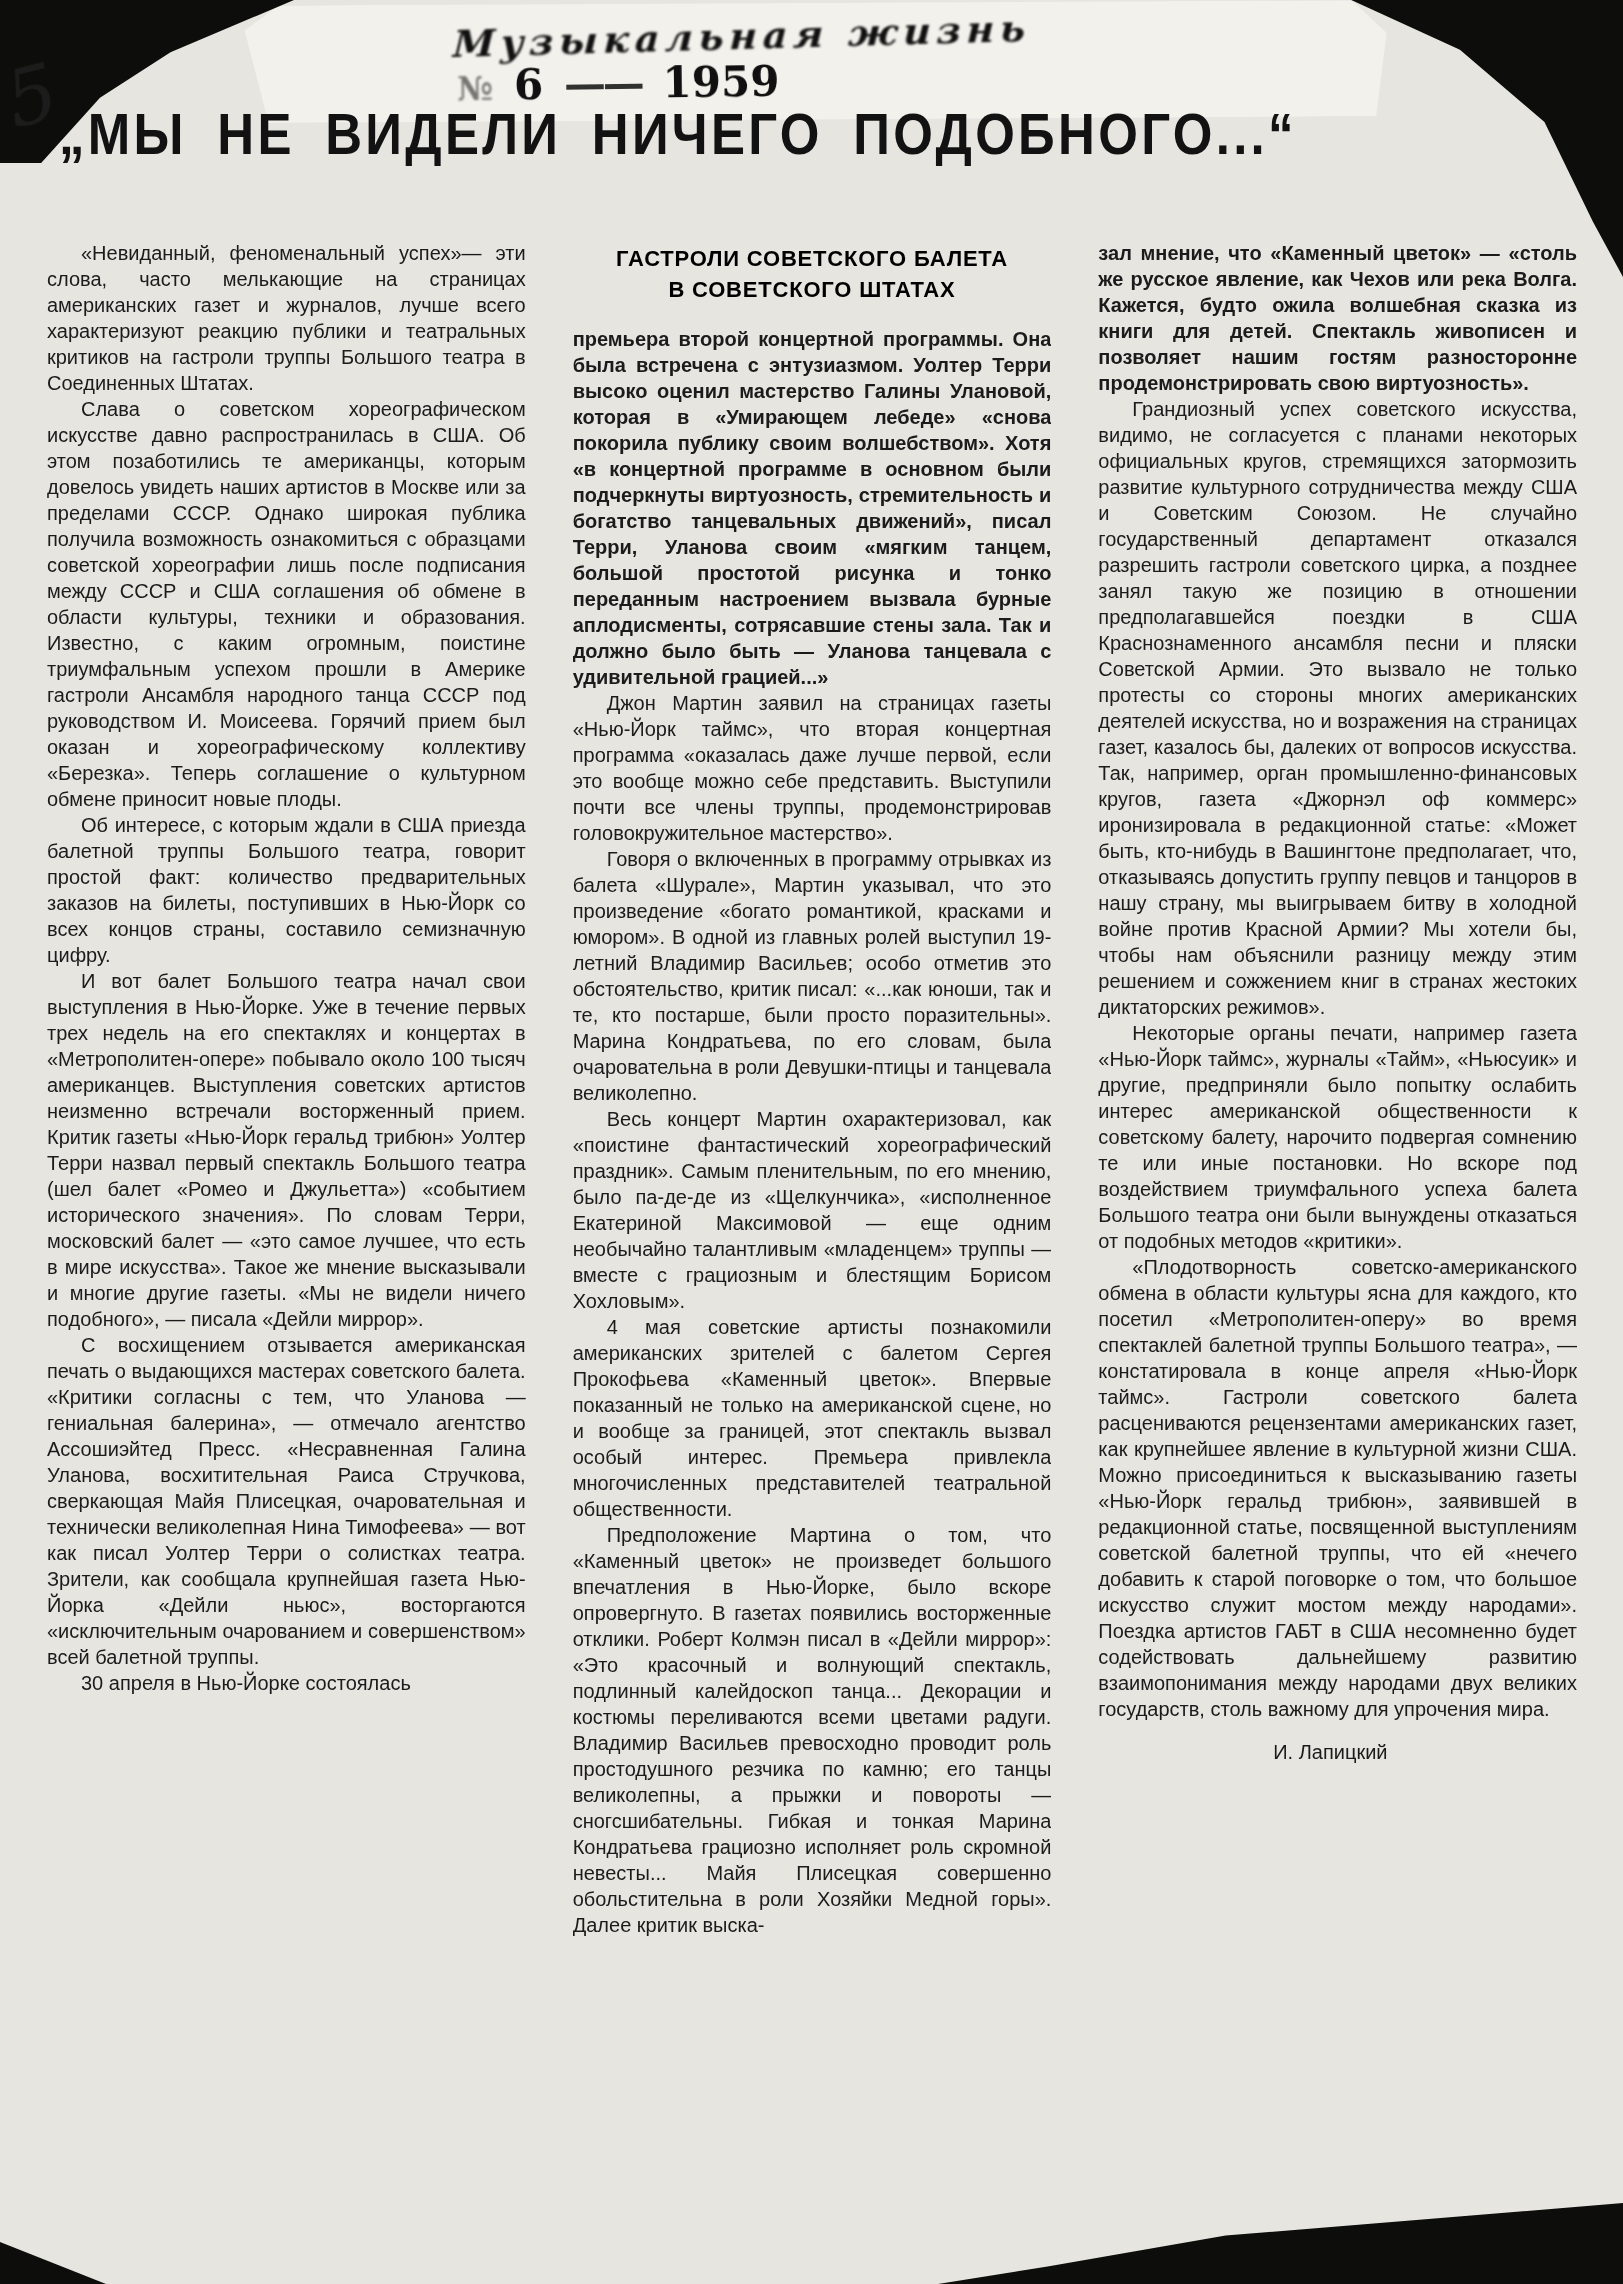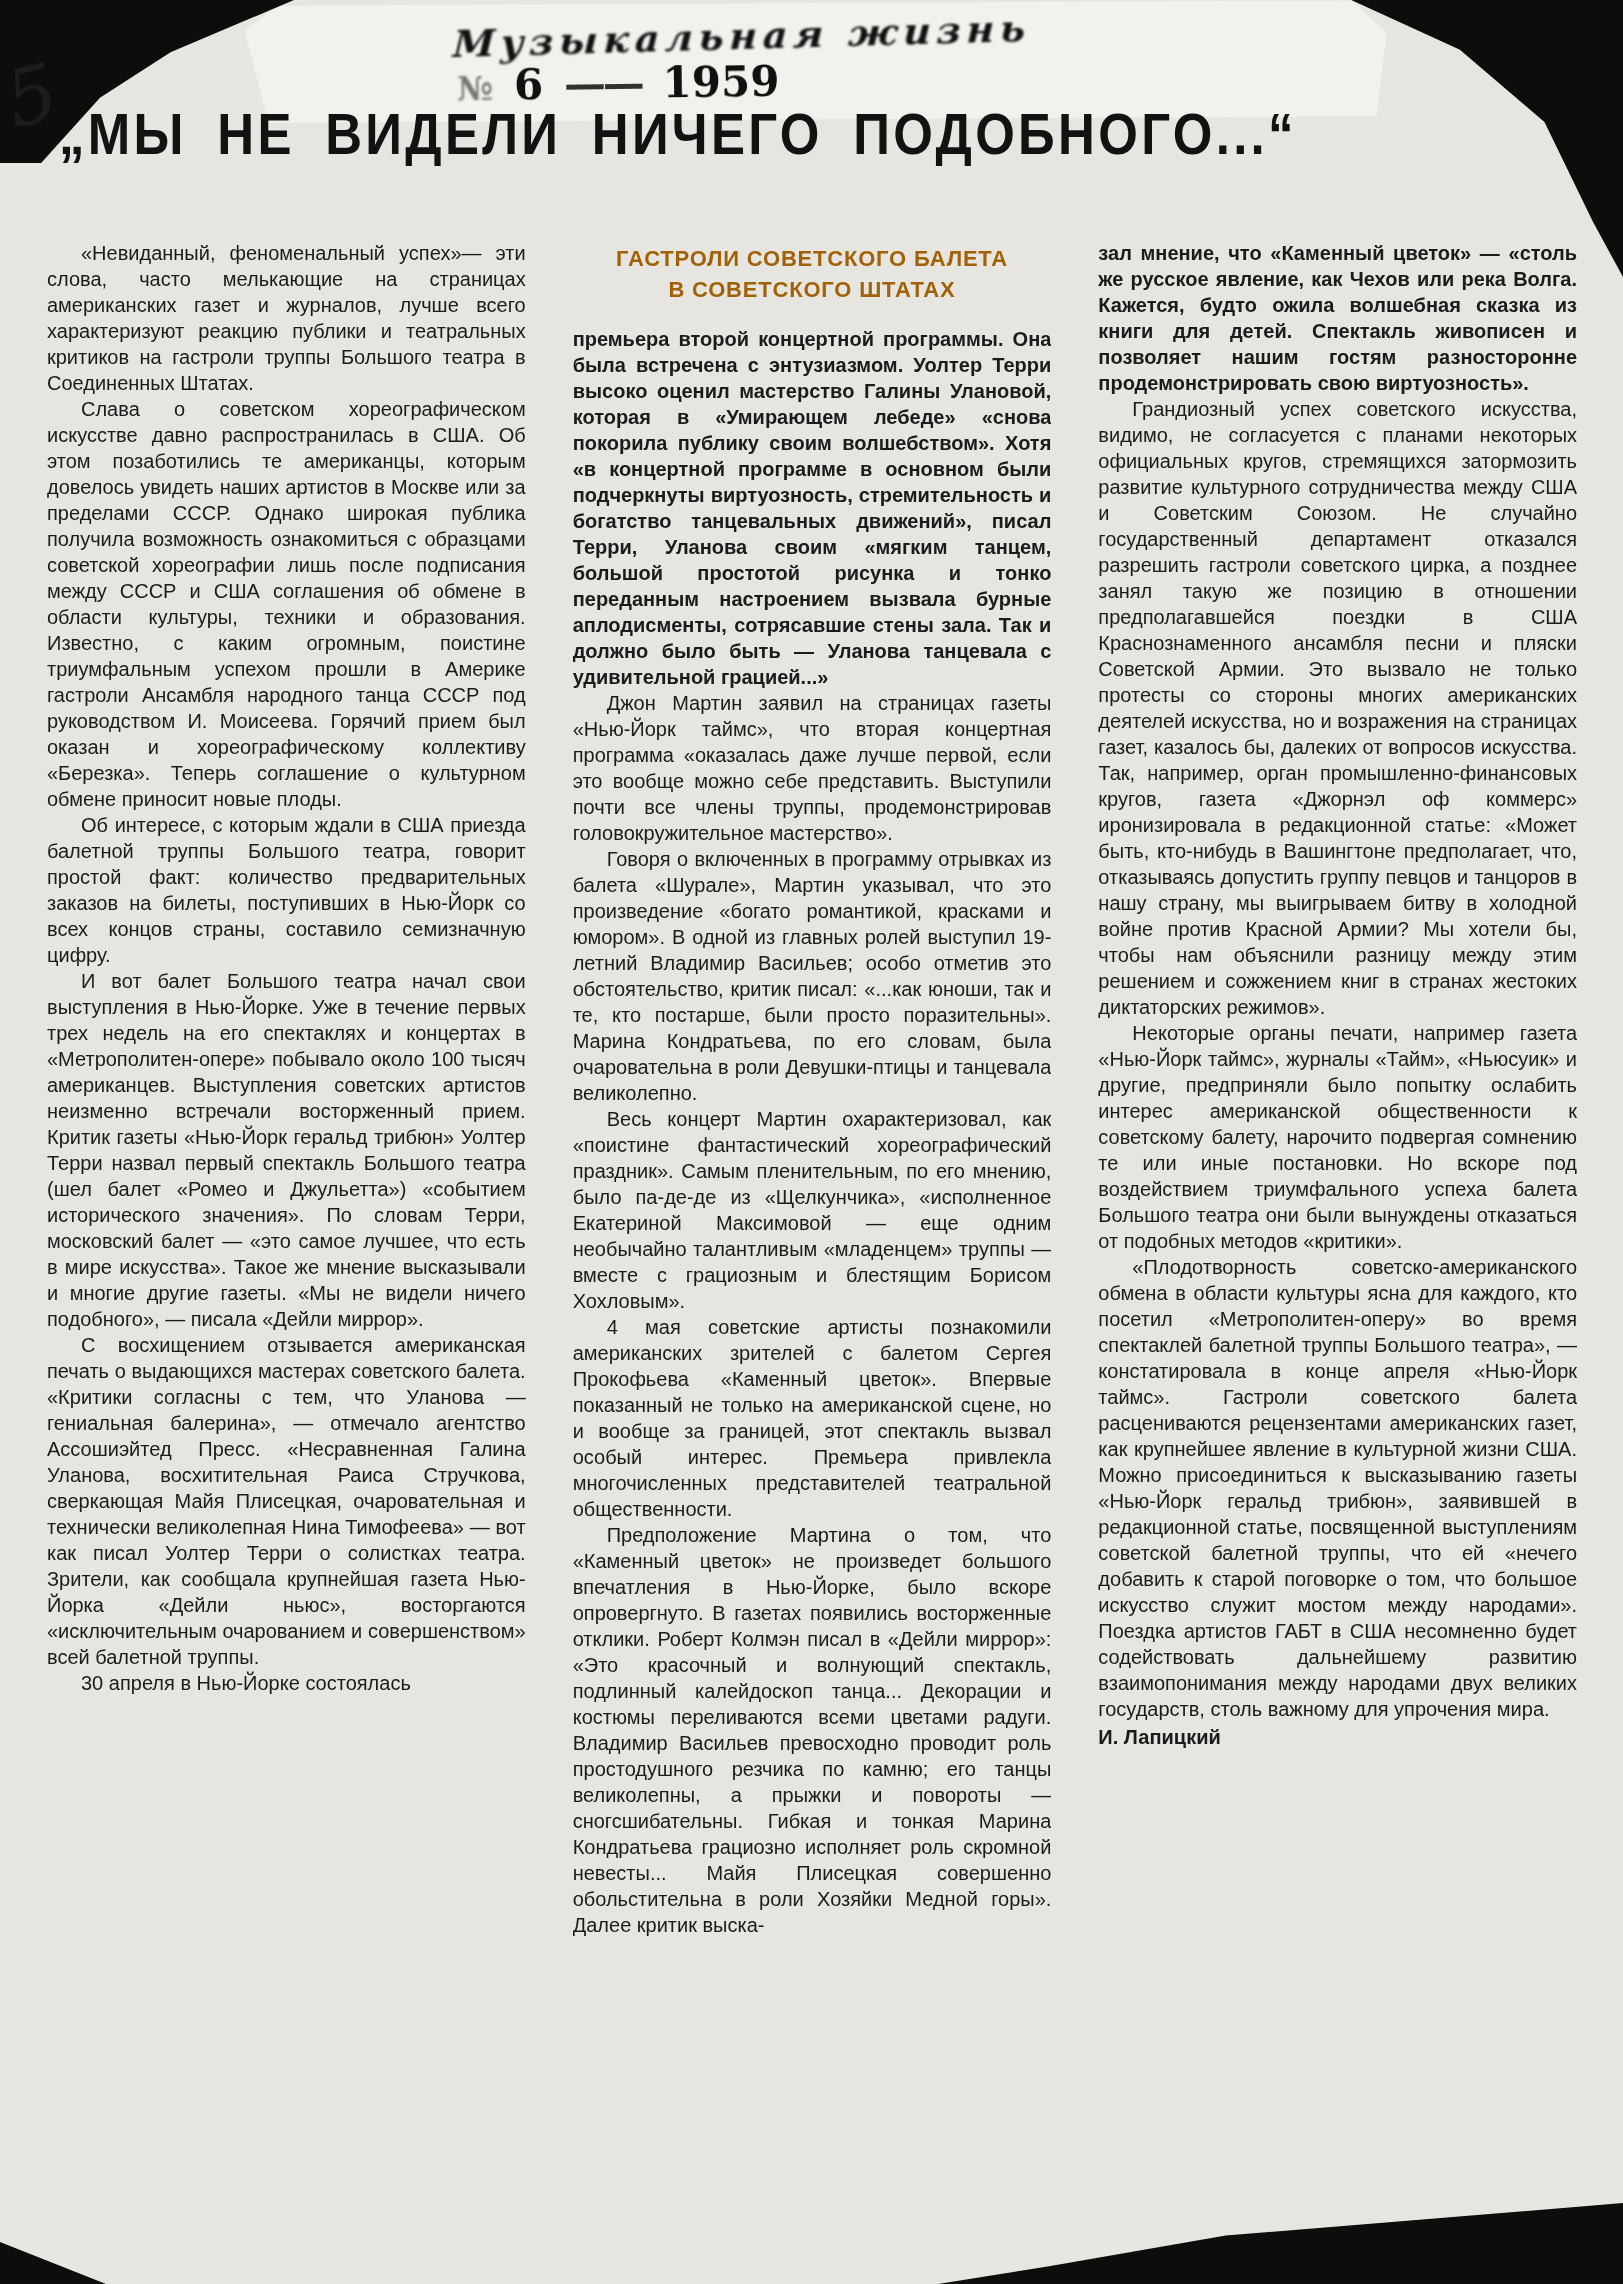--- a/index.html
+++ b/index.html
@@ -48,22 +48,22 @@
     color:#121212; }
 
   
   .columns { position:absolute; left:47px; top:240px; width:1530px; bottom:21px;
     display:flex; gap:47px; z-index:2; }
   .col { flex:1 1 0; overflow:hidden; font-size:20px; line-height:26px;
     text-align:justify; color:#1b1b1b; }
   .col p { margin:0; text-indent:34px; }
   .col p.noindent { text-indent:0;font-weight:bold; }
   .col-heading { font-weight:700; text-align:center; font-size:22px;
-    line-height:31px; letter-spacing:0.8px; margin:3.3px 0 21px 0; color:#a16207; }
-  .byline { text-align:left; font-weight:700; margin-top:2px; padding-right:14.7px; }
+    line-height:31px; letter-spacing:0.8px; margin:3.3px 0 21px 0; color:#000000; }
+  .byline { text-align:center; font-weight:400; margin-top:17px; padding-right:14.7px; }
 </style>
 </head>
 <body>
 
 <div class="scan-black corner-tl"></div>
 <div class="scan-black corner-tr"></div>
 <div class="scan-black corner-br"></div>
 <div class="scan-black corner-bl"></div>
 
 <div class="label-band"></div>

